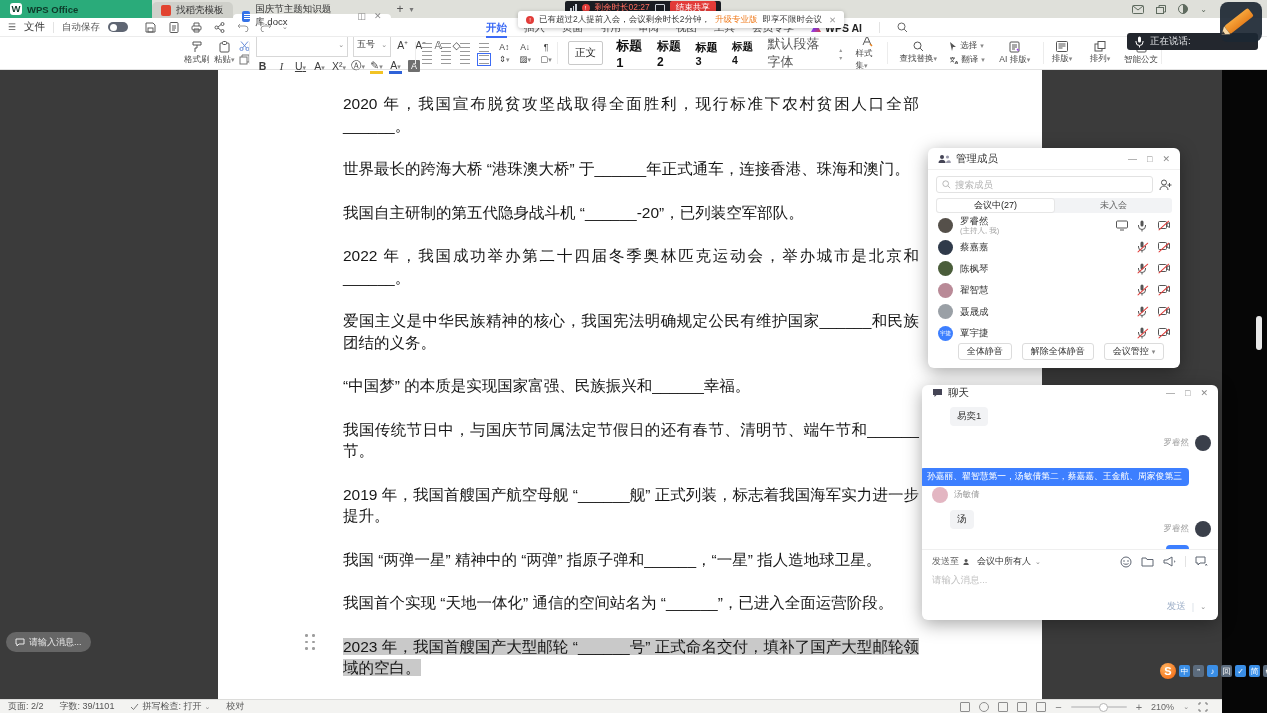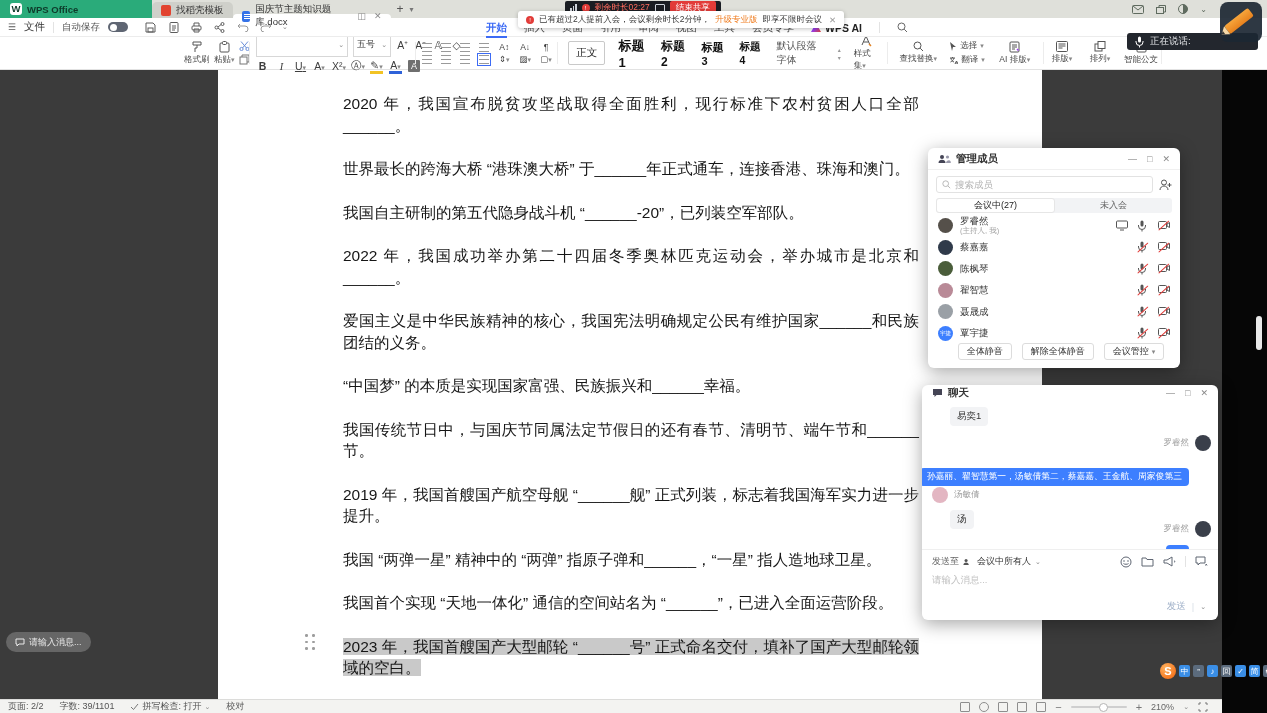--- a/index.html
+++ b/index.html
@@ -60,21 +60,21 @@
   .sel-box { border:1px solid #d7d7d7; border-radius:0; height:24px; display:flex; align-items:center; justify-content:space-between; padding:0 3px; font-size:9px; color:#333; }
   .chr { font-size:10.5px; color:#3d3d3d; width:13px; text-align:center; }
   .chr.b { font-weight:bold; } .chr.i { font-style:italic; font-family:"Liberation Serif",serif; } .chr.u { text-decoration:underline; }
   .hl { border-bottom:3px solid #f2c324; } .fc { border-bottom:3px solid #2e62d9; }
   .abox { background:#6f6f6f; color:#fff; width:12px; height:12px; line-height:12px; text-align:center; font-size:9px; border-radius:1px; }
   .lines { width:11px; height:9px; background:repeating-linear-gradient(#9a9a9a 0 1px,transparent 1px 3.8px); } 
   .styles-gal { display:flex; align-items:center; gap:13px; padding:0 10px; }
   .stl-body { width:46px; height:24px; border:1px solid #c9c9c9; border-radius:2px; background:#fff; display:flex; align-items:center; justify-content:center; font-size:10.5px; color:#222; }
   .h1 { font-size:13px; font-weight:bold; color:#111; } .h2 { font-size:12px; font-weight:bold; color:#111; }
   .h3 { font-size:11px; font-weight:bold; color:#111; } .h4 { font-size:10.5px; font-weight:bold; color:#111; }
-  .defp { font-size:10px; color:#555; }
+  .defp { font-size:13px; color:#555; }
   .chev { font-size:7px; color:#888; }
   .stackcol { display:flex; flex-direction:column; gap:2px; font-size:8.5px; color:#4a4a4a; padding:0 5px; }
   .stackcol .r { display:flex; align-items:center; gap:3px; }
   svg.ic { display:block; }
 
   
   .speakbar { position:absolute; left:1127px; top:33px; width:131px; height:17px; background:#23272e; border-radius:3px; display:flex; align-items:center; gap:6px; padding:0 8px; z-index:50; }
   .speakbar span { color:#e8eaed; font-size:9.5px; }
   .pencil-wrap { position:absolute; left:1216px; top:0; width:48px; height:46px; z-index:51; }
   .pencil-bg { position:absolute; right:2px; top:2px; width:42px; height:40px; background:#1c2733; border-radius:8px; opacity:.92; }
@@ -100,21 +100,21 @@
   .statusbar { position:absolute; left:0; top:699px; width:1222px; height:14px; background:#f3f3f1; border-top:1px solid #dcdcda; display:flex; align-items:center; font-size:9px; color:#555; z-index:20; }
   .statusbar .l { display:flex; gap:16px; padding-left:8px; align-items:center; }
   .statusbar .r { margin-left:auto; display:flex; gap:9px; align-items:center; padding-right:14px; color:#666; }
   .slider { width:56px; height:2px; background:#cfcfcf; border-radius:1px; position:relative; }
   .slider::after { content:""; position:absolute; left:50%; top:-3px; width:7px; height:7px; border-radius:50%; background:#fff; border:1px solid #b5b5b5; }
   .vic { width:10px; height:10px; border:1px solid #8e8e8e; border-radius:1px; }
 
   
   .panel { position:absolute; background:#fff; border-radius:6px; box-shadow:0 4px 18px rgba(0,0,0,.35); z-index:60; }
   .phead { height:22px; display:flex; align-items:center; gap:5px; padding:0 10px; border-bottom:1px solid #f0f0f0; }
-  .phead .t { font-size:10.5px; color:#333; font-weight:bold; }
+  .phead .t { font-size:10.5px; color:#333; font-weight:normal; }
   .winctl { margin-left:auto; display:flex; gap:10px; color:#8a8a8a; font-size:9px; }
   .members { left:928px; top:148px; width:252px; height:220px; }
   .search-row { display:flex; align-items:center; gap:6px; padding:6px 8px 4px; }
   .search-box { flex:1; height:17px; border:1px solid #e2e2e2; border-radius:3px; display:flex; align-items:center; gap:4px; padding:0 5px; }
   .search-box input { border:0; outline:0; flex:1; font-size:9.5px; color:#333; background:transparent; }
   .search-box input::placeholder { color:#b3b3b3; }
   .seg { margin:1px 8px 2px; height:15px; background:#f2f3f5; border-radius:3px; display:flex; }
   .seg .s { flex:1; display:flex; align-items:center; justify-content:center; font-size:9px; color:#666; }
   .seg .s.on { background:#fff; border:1px solid #e6e6e6; border-radius:3px; color:#222; }
   .mrow { height:21.5px; display:flex; align-items:center; padding:0 10px; gap:7px; }

